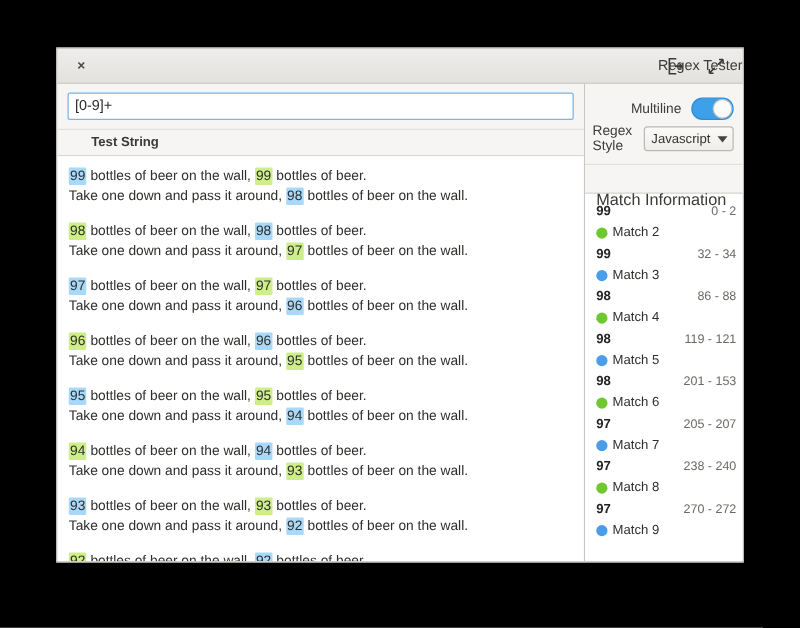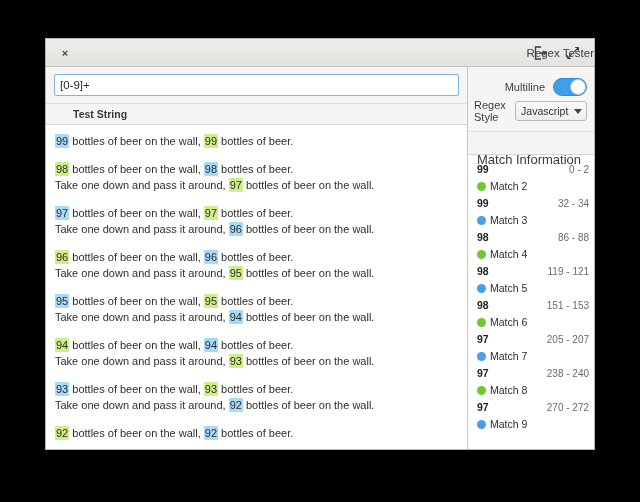--- a/index.html
+++ b/index.html
@@ -298,20 +298,21 @@
     <div id="left-pane">
       <div id="regex-bar">
         <input id="regex-input" type="text" value="[0-9]+" placeholder="Regular expression" style="">
       </div>
       <div id="test-string-header">
         <span id="test-string-label">Test String</span>
       </div>
       <div id="test-string-area">
           <div class="verse">
             <div class="verse-line"><span class="hl hl-blue">99</span><span> bottles of beer on the wall, </span><span class="hl hl-green">99</span><span> bottles of beer.</span></div>
+            <div class="verse-line"><span>Take one down and pass it around, </span><span class="hl hl-blue">98</span><span> bottles of beer on the wall.</span></div>
           </div>
           <div class="verse">
             <div class="verse-line"><span class="hl hl-green">98</span><span> bottles of beer on the wall, </span><span class="hl hl-blue">98</span><span> bottles of beer.</span></div>
             <div class="verse-line"><span>Take one down and pass it around, </span><span class="hl hl-green">97</span><span> bottles of beer on the wall.</span></div>
           </div>
           <div class="verse">
             <div class="verse-line"><span class="hl hl-blue">97</span><span> bottles of beer on the wall, </span><span class="hl hl-green">97</span><span> bottles of beer.</span></div>
             <div class="verse-line"><span>Take one down and pass it around, </span><span class="hl hl-blue">96</span><span> bottles of beer on the wall.</span></div>
           </div>
           <div class="verse">
@@ -393,21 +394,21 @@
               <span class="match-range">119 - 121</span>
             </div>
           </div>
           <div class="match-item">
             <div class="match-head">
               <span class="match-dot dot-blue"></span>
               <span class="match-name">Match 5</span>
             </div>
             <div class="match-body">
               <span class="match-value">98</span>
-              <span class="match-range">151 - 153</span>
+              <span class="match-range">201 - 153</span>
             </div>
           </div>
           <div class="match-item">
             <div class="match-head">
               <span class="match-dot dot-green"></span>
               <span class="match-name">Match 6</span>
             </div>
             <div class="match-body">
               <span class="match-value">97</span>
               <span class="match-range">205 - 207</span>

